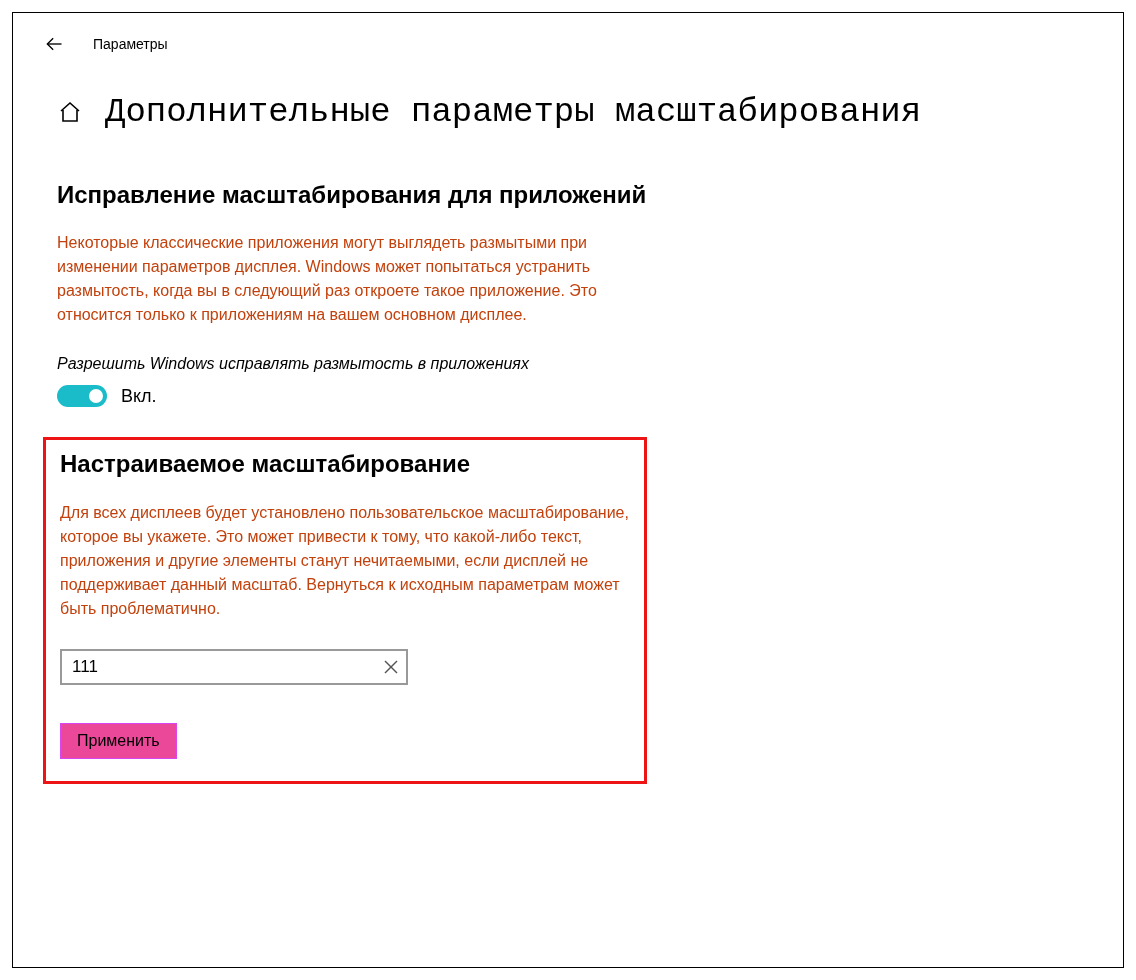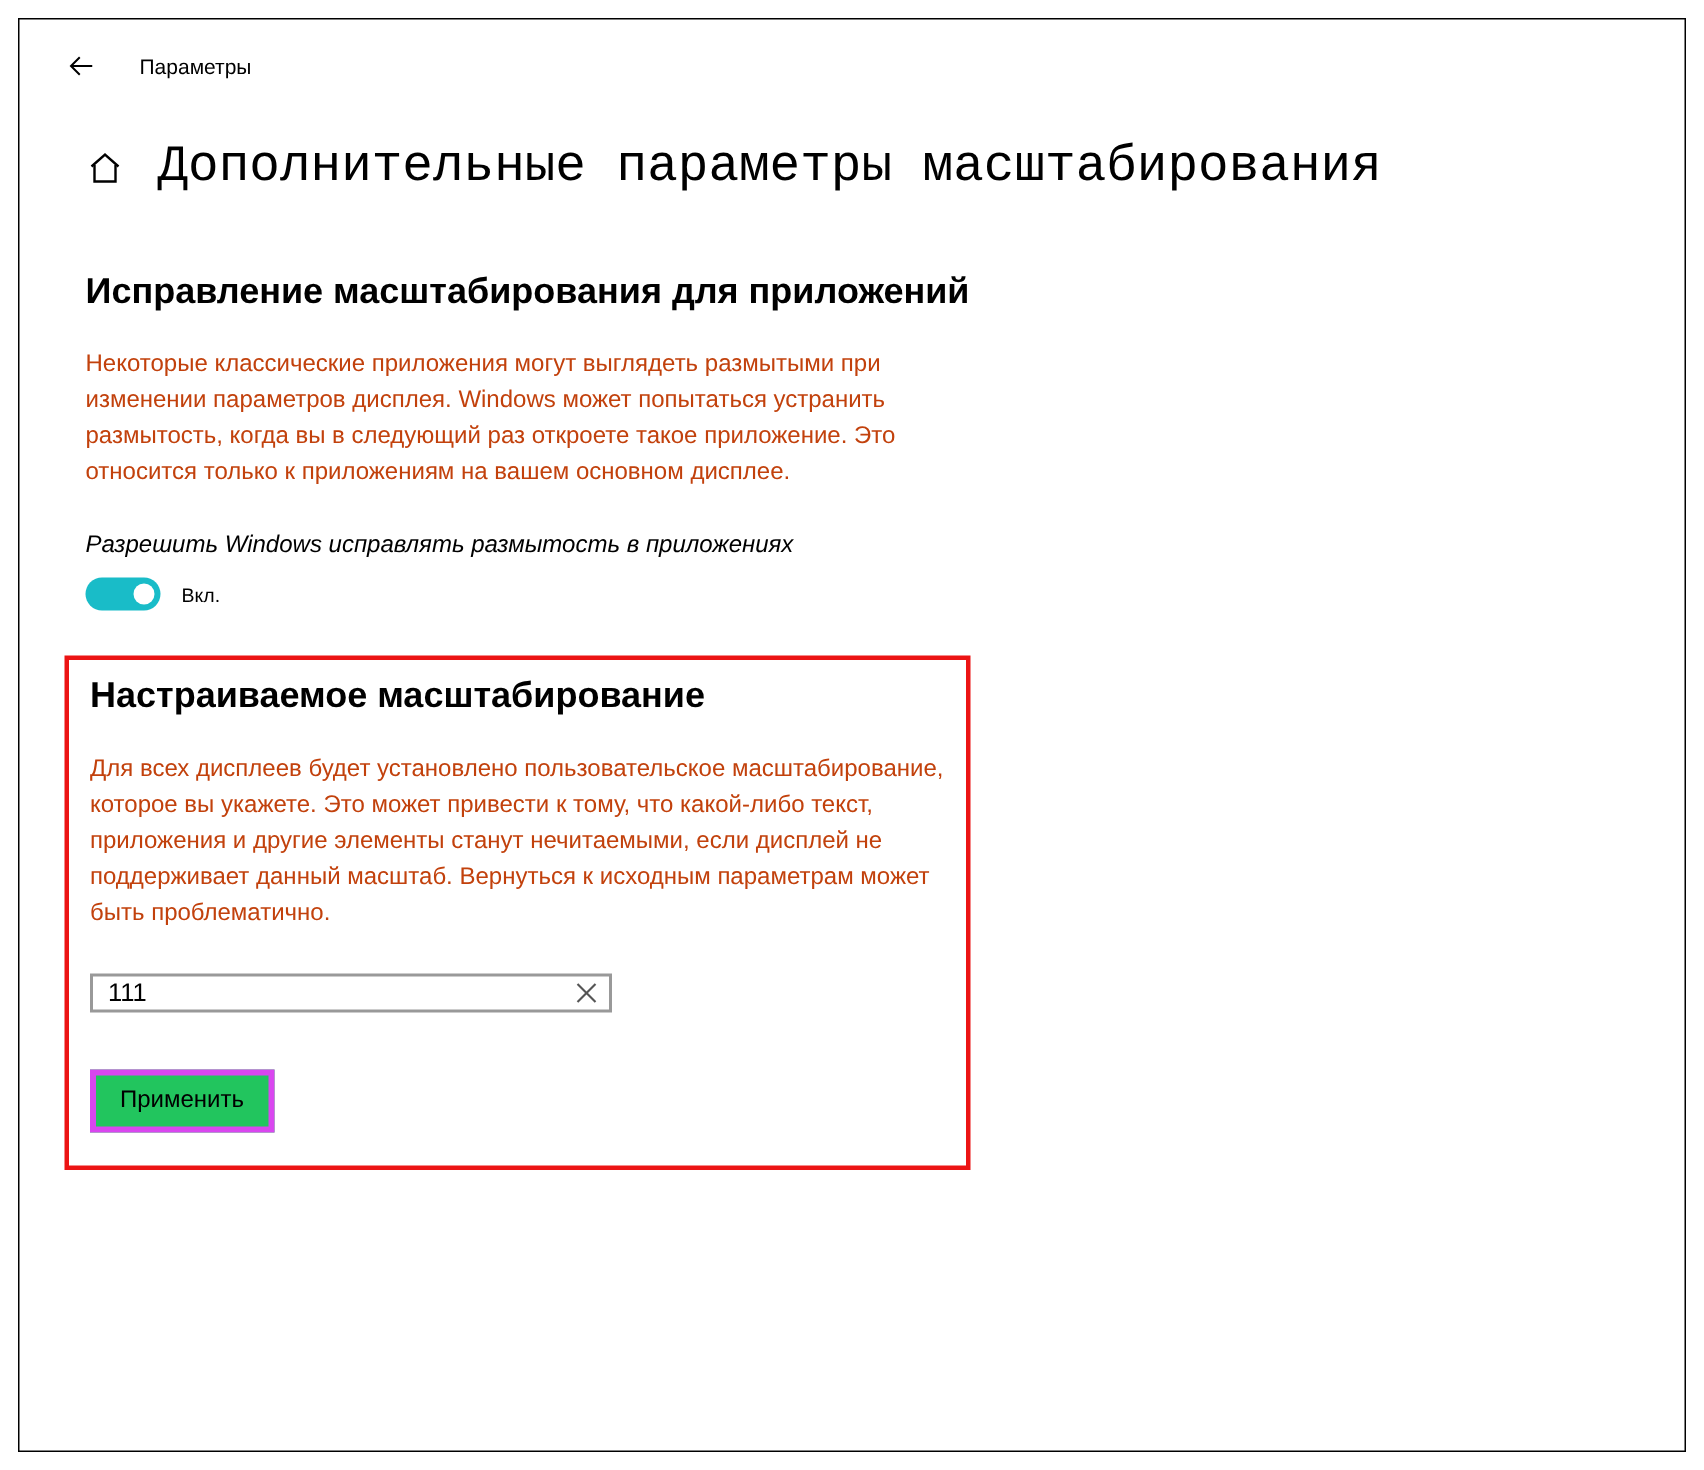--- a/index.html
+++ b/index.html
@@ -116,21 +116,21 @@
     .toggle-knob {
       position: absolute;
       right: 4px;
       top: 4px;
       width: 14px;
       height: 14px;
       background: #fff;
       border-radius: 50%;
     }
     .toggle-state {
-      font-size: 13px;
+      font-size: 18px;
       color: #000;
     }
     .highlight-box {
       border: 3px solid #ec1414;
       padding: 2px 14px 22px 14px;
       margin-left: -14px;
       max-width: 610px;
     }
     .highlight-box .section-heading {
       margin-top: 6px;
@@ -142,21 +142,21 @@
       margin-bottom: 12px;
       max-width: 580px;
     }
     .input-wrapper {
       position: relative;
       width: 348px;
       margin-bottom: 38px;
     }
     .scale-input {
       width: 100%;
-      height: 26px;
+      height: 36px;
       border: 2px solid #999999;
       background: #fff;
       font-size: 17px;
       font-family: inherit;
       padding: 4px 38px 4px 10px;
       color: #000;
     }
     .clear-x {
       position: absolute;
       right: 8px;
@@ -165,22 +165,22 @@
       width: 18px;
       height: 18px;
       display: flex;
       align-items: center;
       justify-content: center;
       cursor: pointer;
       font-size: 16px;
       color: #555;
     }
     .apply-button {
-      background: #22c55e;
-      border: 4px solid #d946ef;
+      background: #ec4899;
+      border: 1px solid #d946ef;
       padding: 8px 16px;
       font-size: 16px;
       font-family: inherit;
       color: #000;
       cursor: pointer;
     }
   </style>
 </head>
 <body>
 

